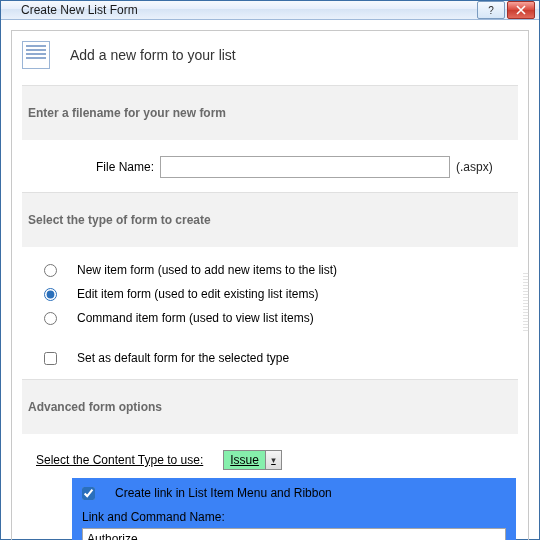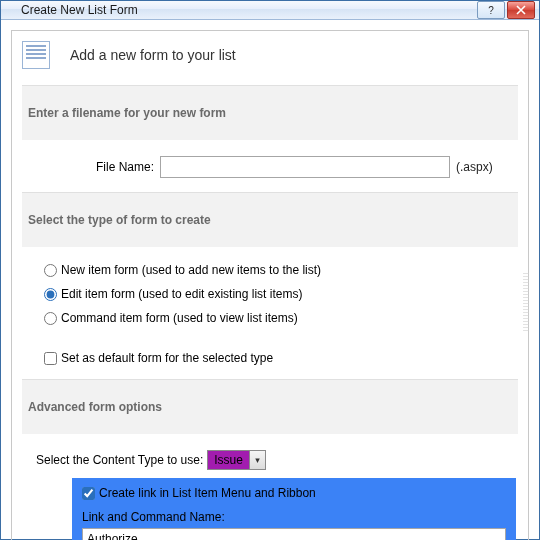--- a/index.html
+++ b/index.html
@@ -107,32 +107,32 @@
     padding: 2px 4px;
     font-family: inherit;
     font-size: 12px;
     background: #fff;
   }
   .filename-input { flex: 0 0 290px; }
   .suffix { color: #222; }
   .radio-row, .check-row {
     display: flex;
     align-items: center;
-    gap: 4px;
+    gap: 20px;
   }
   input[type=radio], input[type=checkbox] {
     margin: 0;
     accent-color: #2a6fbb;
   }
   .combo {
     display: inline-flex;
     align-items: stretch;
     border: 1px solid #8a8a8a;
     height: 20px;
-    background: #a21caf;
+    background: #86efac;
   }
   .combo .combo-text {
     padding: 2px 6px;
     min-width: 40px;
     font-size: 12px;
   }
   .combo .combo-btn {
     width: 16px;
     border-left: 1px solid #8a8a8a;
     background: linear-gradient(to bottom, #f5f5f5, #dcdcdc);
@@ -234,21 +234,21 @@
         </label>
         <div style="height:6px"></div>
         <label class="check-row">
           <input type="checkbox" style="">
           <span>Set as default form for the selected type</span>
         </label>
       </div>
 
       <div class="section-hdr">Advanced form options</div>
       <div class="section-body" style="padding-left:14px; gap:6px;">
-        <div class="row-inline" style="gap:4px;">
+        <div class="row-inline" style="gap:20px;text-decoration:underline;">
           <span>Select the Content Type to use:</span>
           <div class="combo">
             <span class="combo-text">Issue</span>
             <span class="combo-btn">
               <span style="font-size:9px;color:#333;">▾</span>
             </span>
           </div>
         </div>
 
         <div class="highlight-area">

